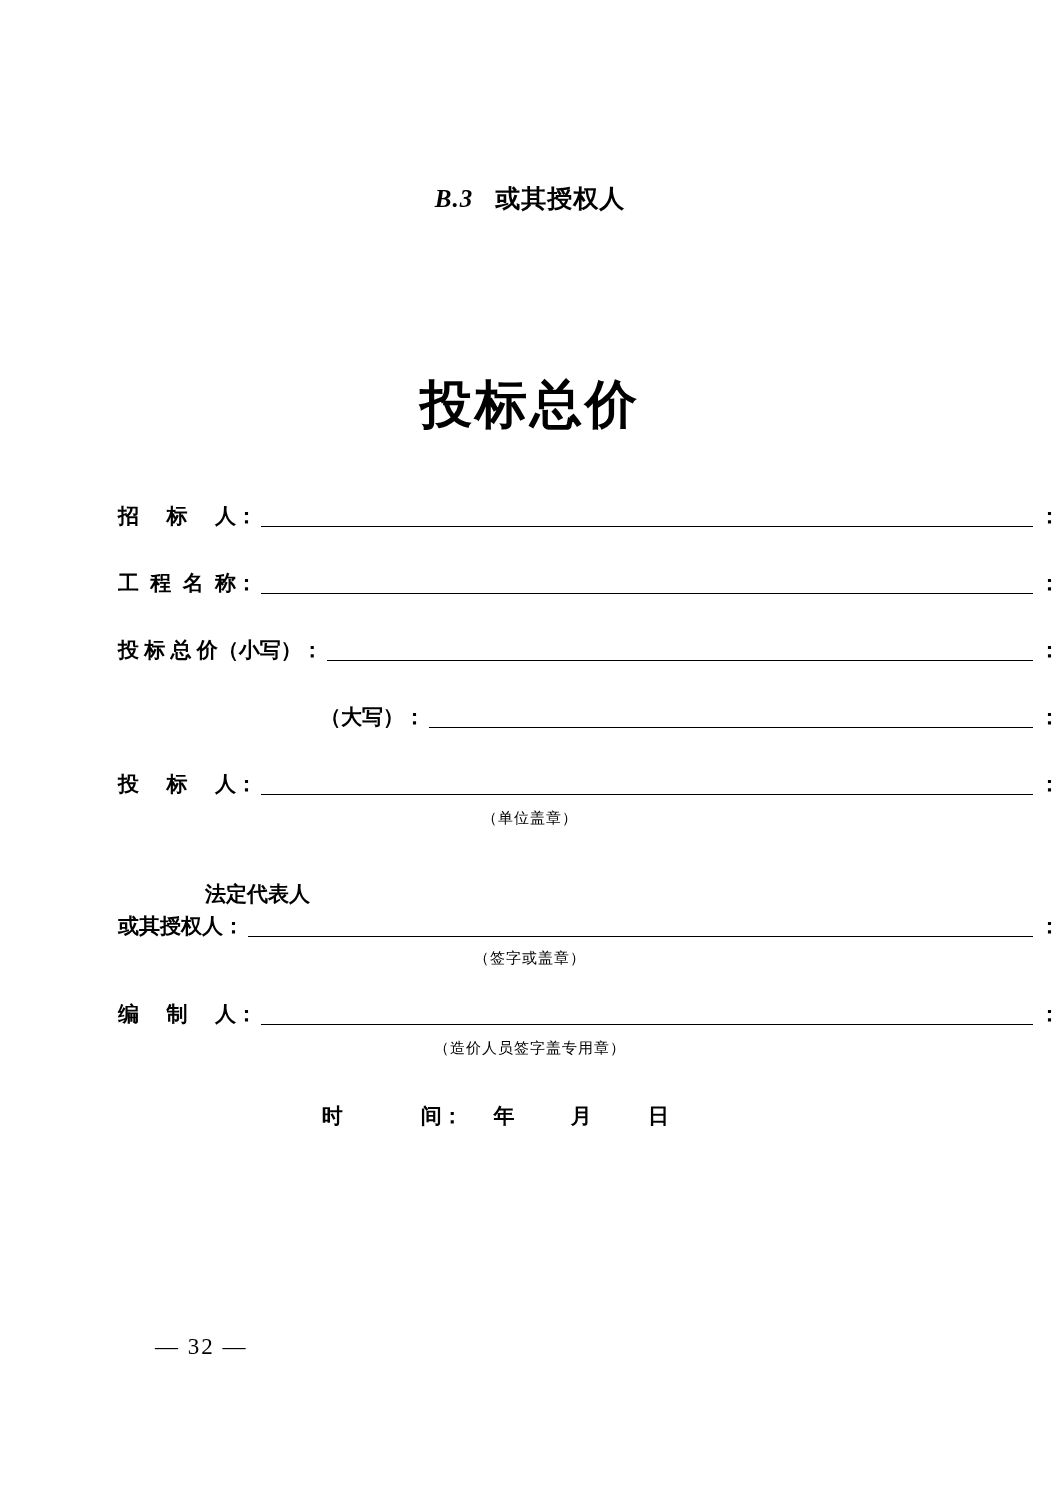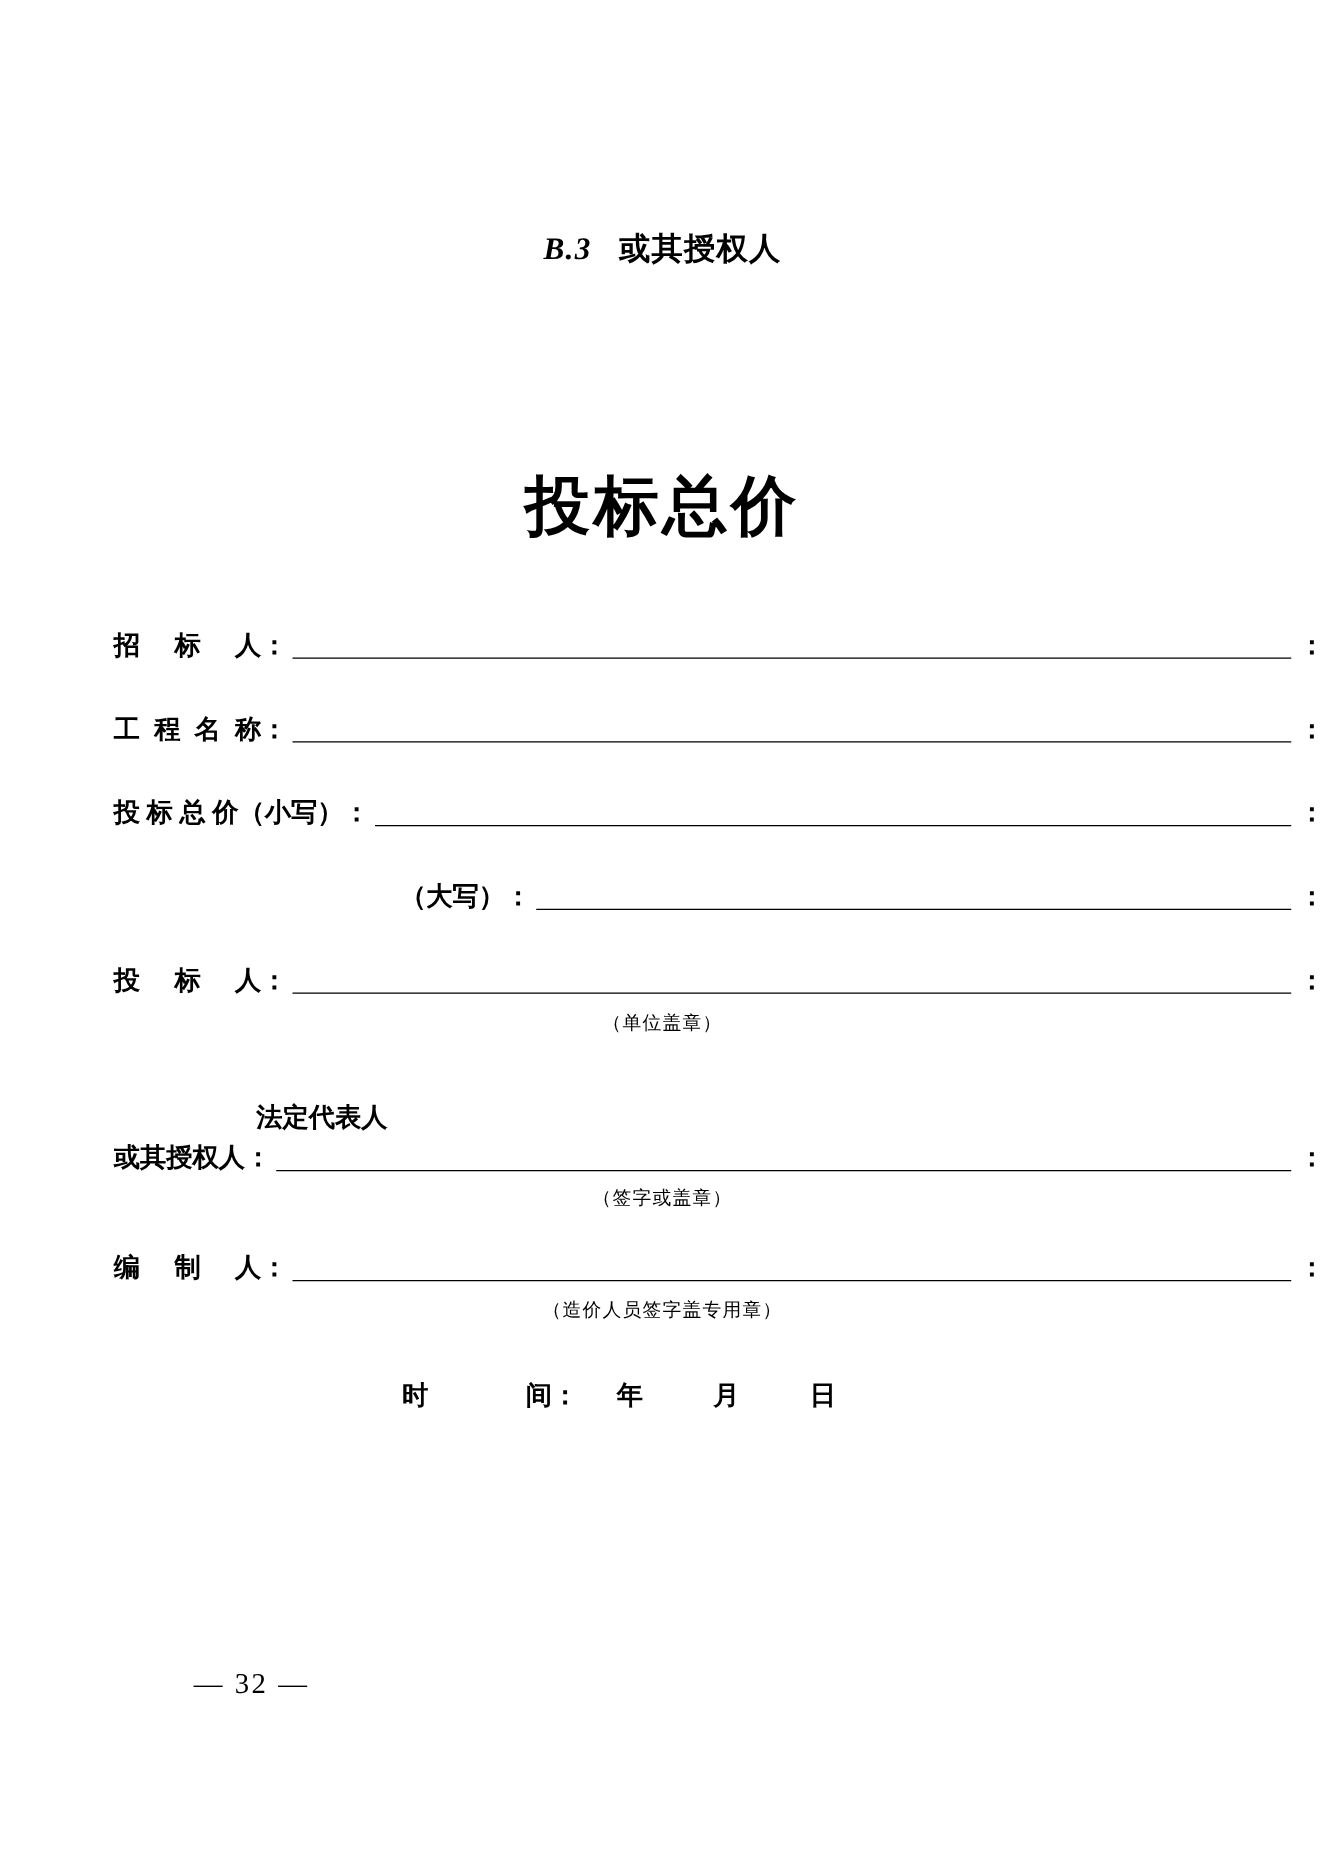--- a/index.html
+++ b/index.html
@@ -58,21 +58,21 @@
     top: 500px;
     left: 0;
     width: 1060px;
   }
 
   .form-row {
     display: flex;
     align-items: flex-end;
     width: 1060px;
     box-sizing: border-box;
-    padding-left: 91px;
+    padding-left: 118px;
     padding-right: 0px;
   }
 
   .label {
     font-size: 21px;
     font-weight: bold;
     white-space: nowrap;
     line-height: 30px;
     letter-spacing: 0px;
   }

